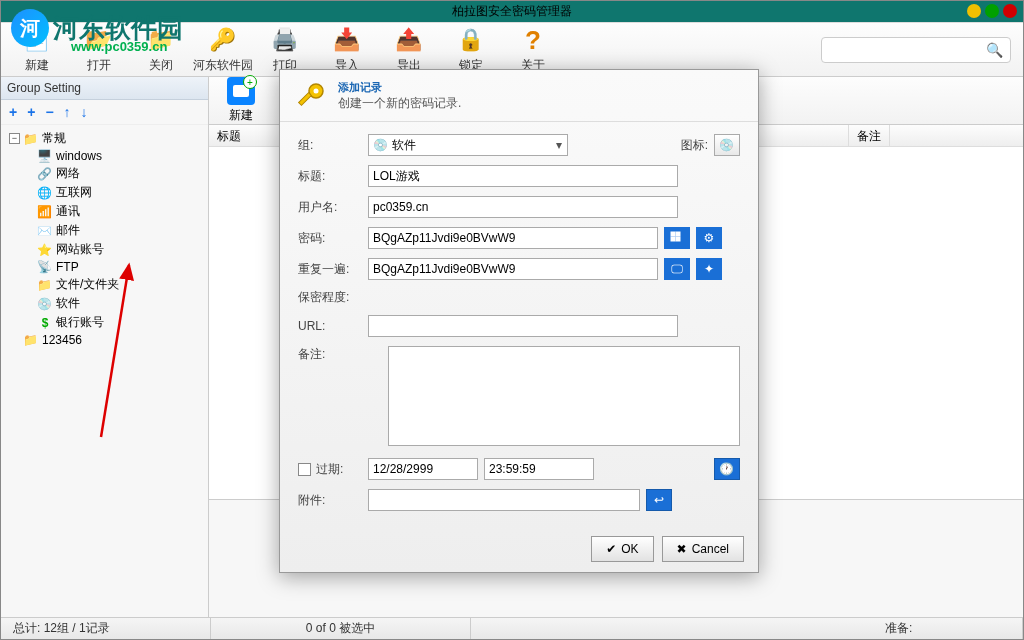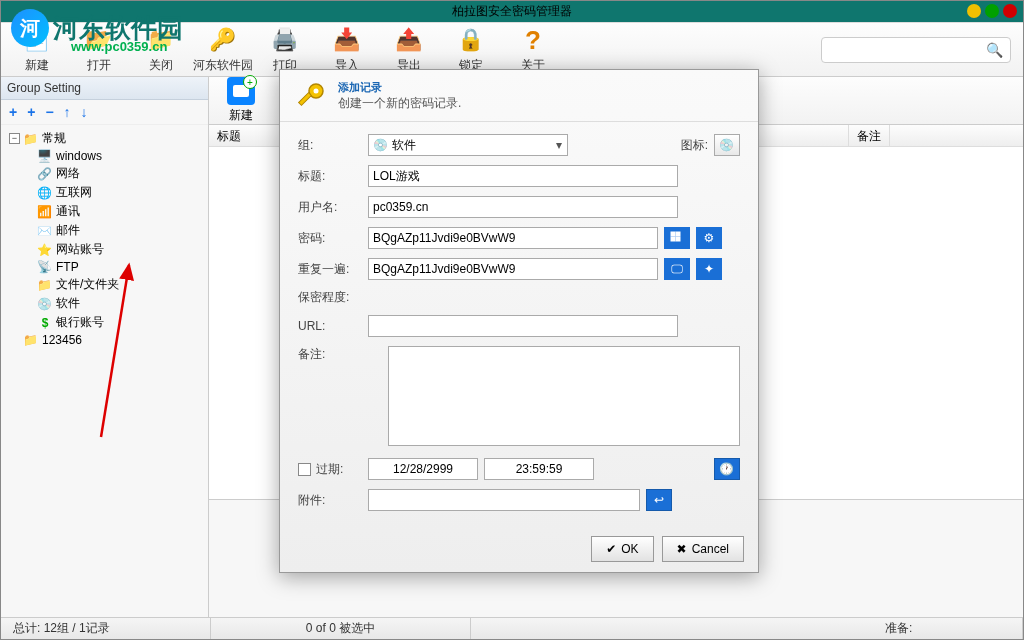--- a/index.html
+++ b/index.html
@@ -60,21 +60,21 @@
 .passrow .iconbtn{background:#1a6fd6; border-color:#1a6fd6;}
 .passrow .iconbtn svg *{stroke:#fff; fill:#fff;}
 .strength { display:flex; align-items:center; gap:0;}
 .strength .bar { width:286px; height:14px; background:#eee; display:flex;}
 .strength .seg1{background:linear-gradient(90deg,#d40,#e90); width:24%;}
 .strength .seg2{background:linear-gradient(90deg,#e90,#8c0); width:30%;}
 .strength .seg3{background:linear-gradient(90deg,#8c0,#1a1); width:22%;}
 .strength .segrest{background:#e8e8e8; flex:1;}
 .strength .score{ margin-left:14px; color:#555;}
 .notes { width:380px; height:100px; border:1px solid #aaa; background:#fff;}
-.exp-row input{width:110px; margin-right:6px;text-align:center;}
+.exp-row input{width:110px; margin-right:6px;}
 .clockbtn{width:26px;height:22px;background:#1a6fd6;border:1px solid #155aab;display:flex;align-items:center;justify-content:center;color:#fff;cursor:pointer;}
 .attach-row{display:flex;align-items:center;}
 .attach-box{width:272px;height:22px;border:1px solid #aaa;background:#fff;margin-right:6px;}
 .attach-btn{width:26px;height:22px;background:#1a6fd6;border:1px solid #155aab;display:flex;align-items:center;justify-content:center;cursor:pointer;}
 .dlg-foot{position:absolute;bottom:10px;right:14px;display:flex;gap:8px;}
 .dbtn{height:26px;padding:0 14px;border:1px solid #999;background:linear-gradient(#fff,#e2e2e2);display:flex;align-items:center;gap:5px;cursor:pointer;}
 .checkbox{width:13px;height:13px;border:1px solid #888;background:#fff;display:inline-block;}
 .arrow1{position:absolute;z-index:150;}
 svg{display:block;}
 </style>

